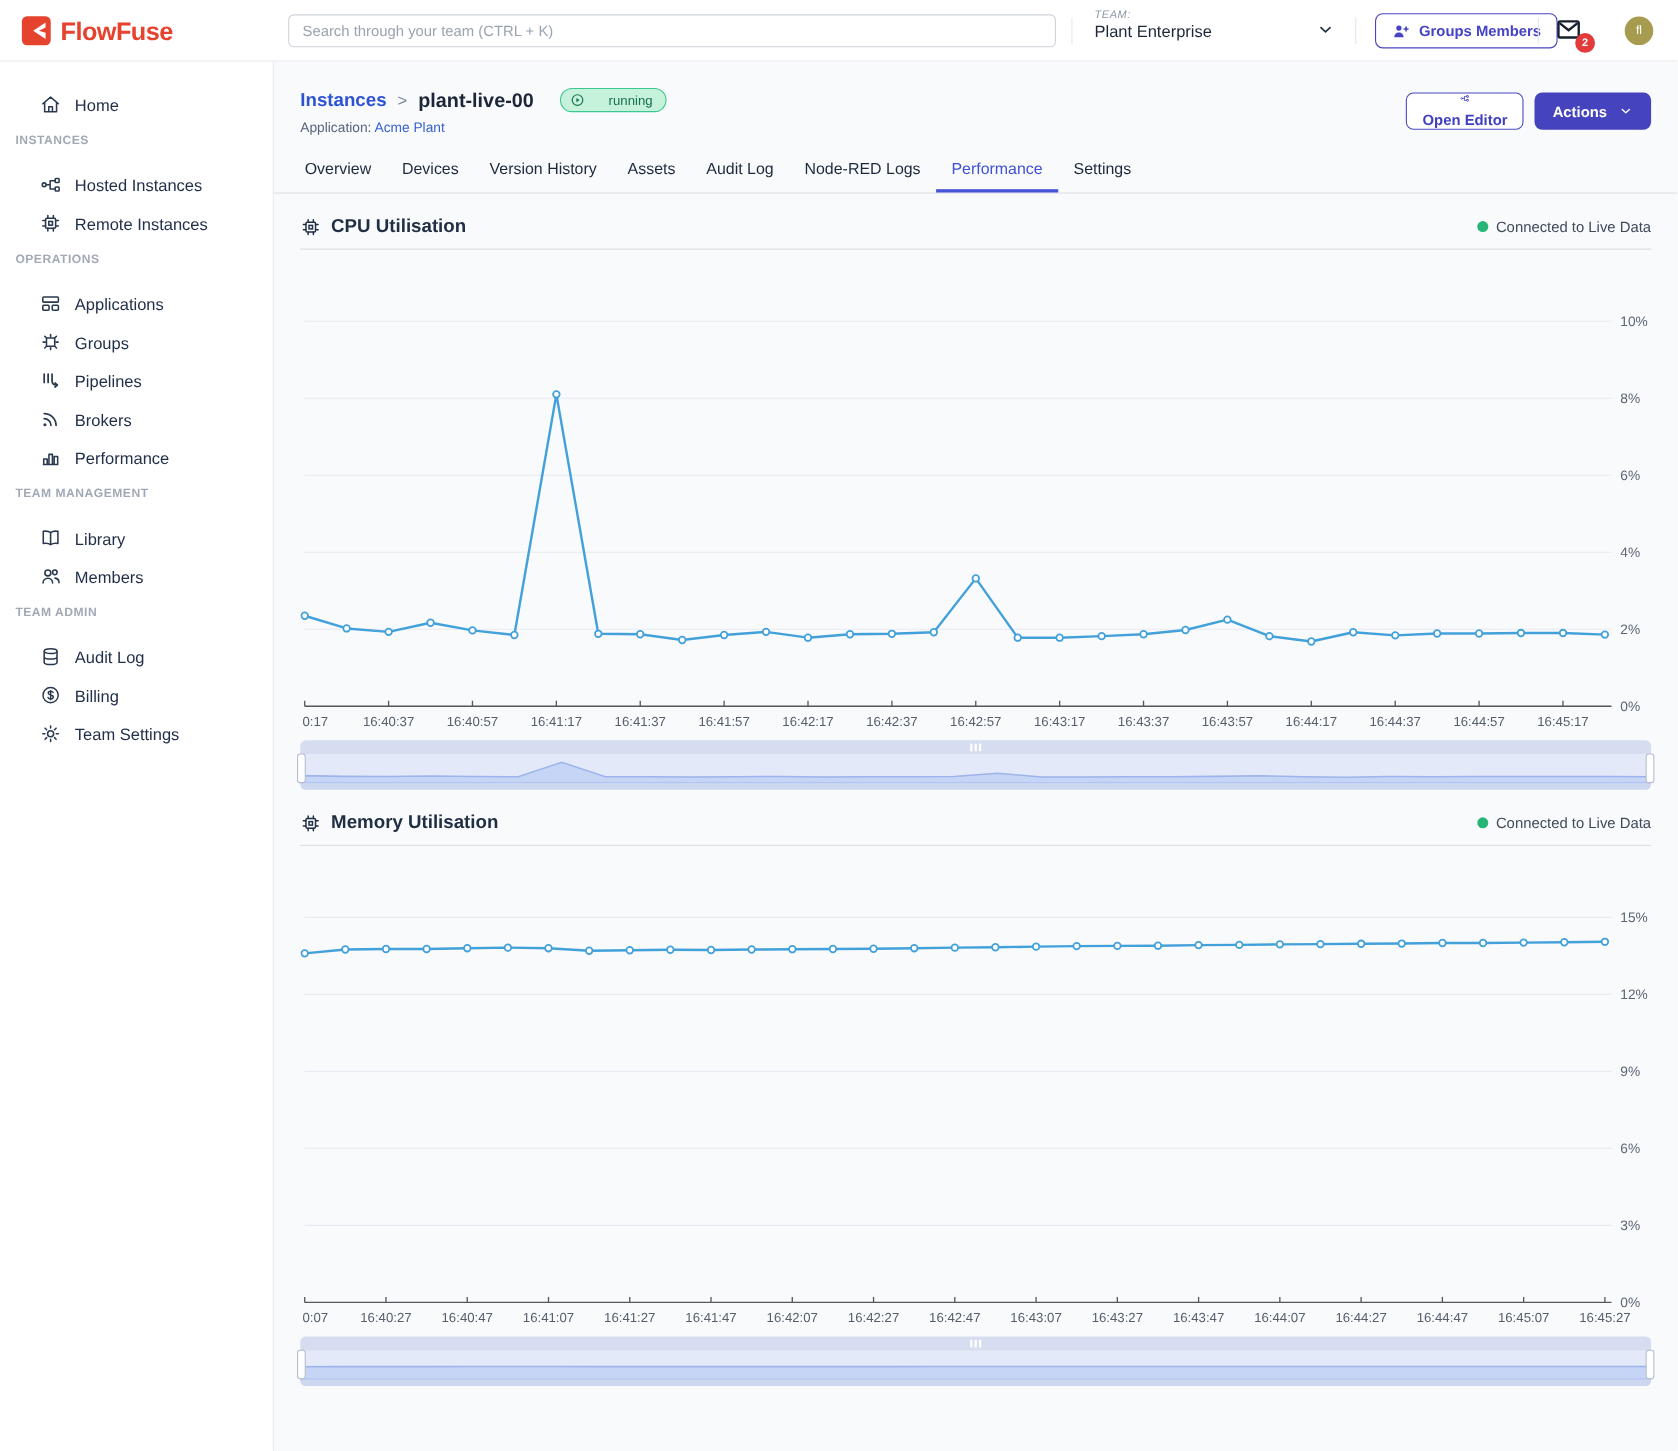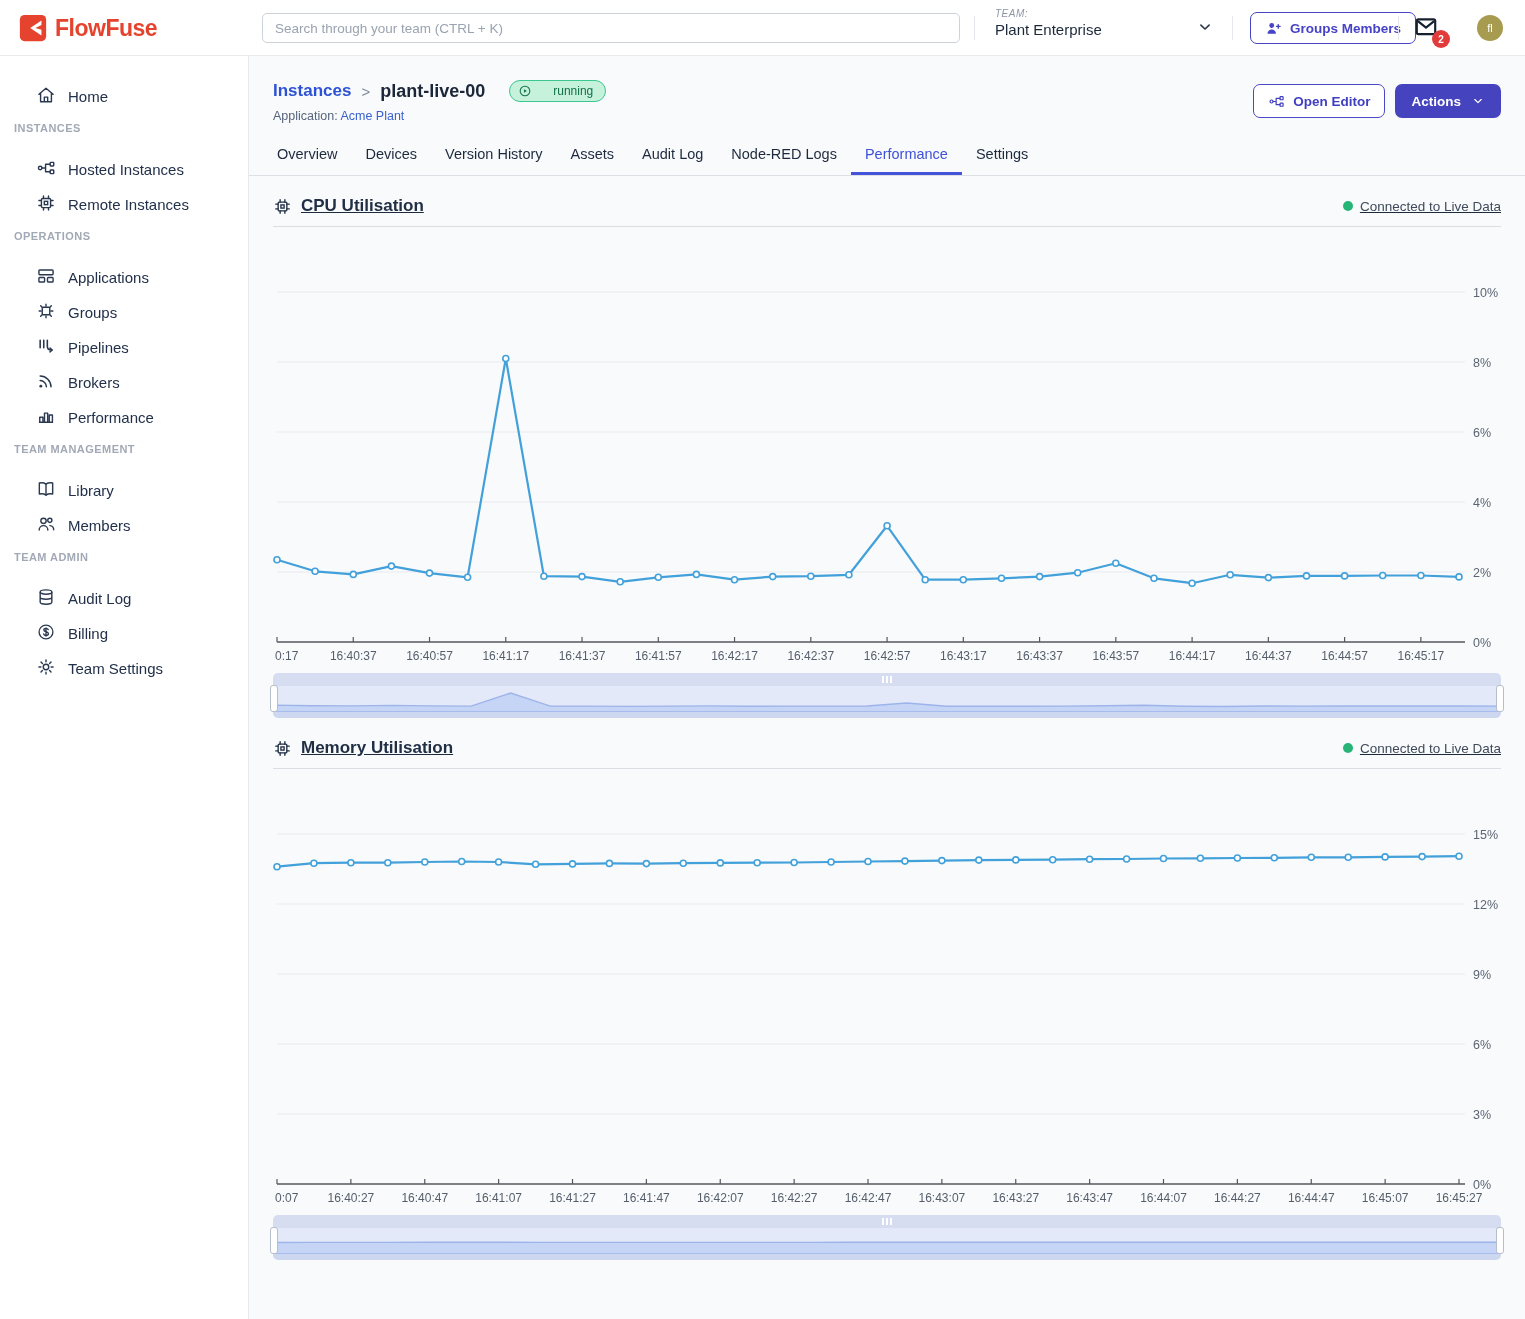--- a/index.html
+++ b/index.html
@@ -51,31 +51,31 @@
   .instance-name { font-weight:800; font-size:18px; color:#1b2638; }
   .badge-running { margin-left:14px; display:flex; align-items:center; gap:21px;
     background:#c6f2dc; border:1px solid #3cc690; border-radius:12px;
     padding:3px 12px 3px 8px; font-size:12px; color:#13714c; }
   .badge-running svg { width:14px; height:14px; color:#13714c; }
   .app-line { margin-top:7px; font-size:12.5px; color:#56657d; }
   .app-link { color:#3a62d2; cursor:pointer; }
   .header-buttons { position:absolute; top:28px; right:24px; display:flex; gap:10px; }
   .btn-outline { height:34px; padding:0 14px; display:flex; align-items:center; gap:8px;
     background:#fff; border:1.5px solid #4a49c5; border-radius:7px; color:#403fc0;
-    font-weight:700; font-size:13.5px; cursor:pointer; font-family:"Liberation Sans",sans-serif; }
+    font-weight:700; font-size:13.5px; cursor:pointer; font-family:"Liberation Sans",sans-serif;flex-direction:column; }
   .btn-solid { height:34px; padding:0 16px; display:flex; align-items:center; gap:10px;
     background:#4543bd; border:none; border-radius:7px; color:#fff;
     font-weight:700; font-size:13.5px; cursor:pointer; font-family:"Liberation Sans",sans-serif; }
   .btn-outline svg, .btn-solid svg { width:17px; height:17px; }
   .tabbar { display:flex; margin:14px -24px 0; padding:0 14px; border-bottom:1px solid #dde0e6; }
   .tab { padding:9px 14px 10px; font-size:14.5px; color:#1d2a3e; cursor:pointer;
     border-bottom:3px solid transparent; }
   .tab.active { color:#3f51d6; border-bottom-color:#4553d8; }
   
-  .content { padding:0 24px;text-decoration:underline; }
+  .content { padding:0 24px; }
   .section-head { display:flex; align-items:center; margin-top:20px; padding-bottom:10px;
     border-bottom:1px solid #d9dde4; }
   .section-title { display:flex; align-items:center; gap:9px; font-size:17px; font-weight:700; color:#212f45; }
   .section-title .icn { width:19px; height:19px; color:#212f45; }
   .live { margin-left:auto; display:flex; align-items:center; gap:7px; font-size:13.5px; color:#3f4a5a; }
   .dot { width:10px; height:10px; border-radius:50%; background:#27b577; }
   svg.chart { display:block; width:1228px; height:442px; }
   .ytick { font-size:12.5px; fill:#5b6573; font-family:"Liberation Sans",sans-serif; }
   .xtick { font-size:12px; fill:#555e6b; font-family:"Liberation Sans",sans-serif; }
   

